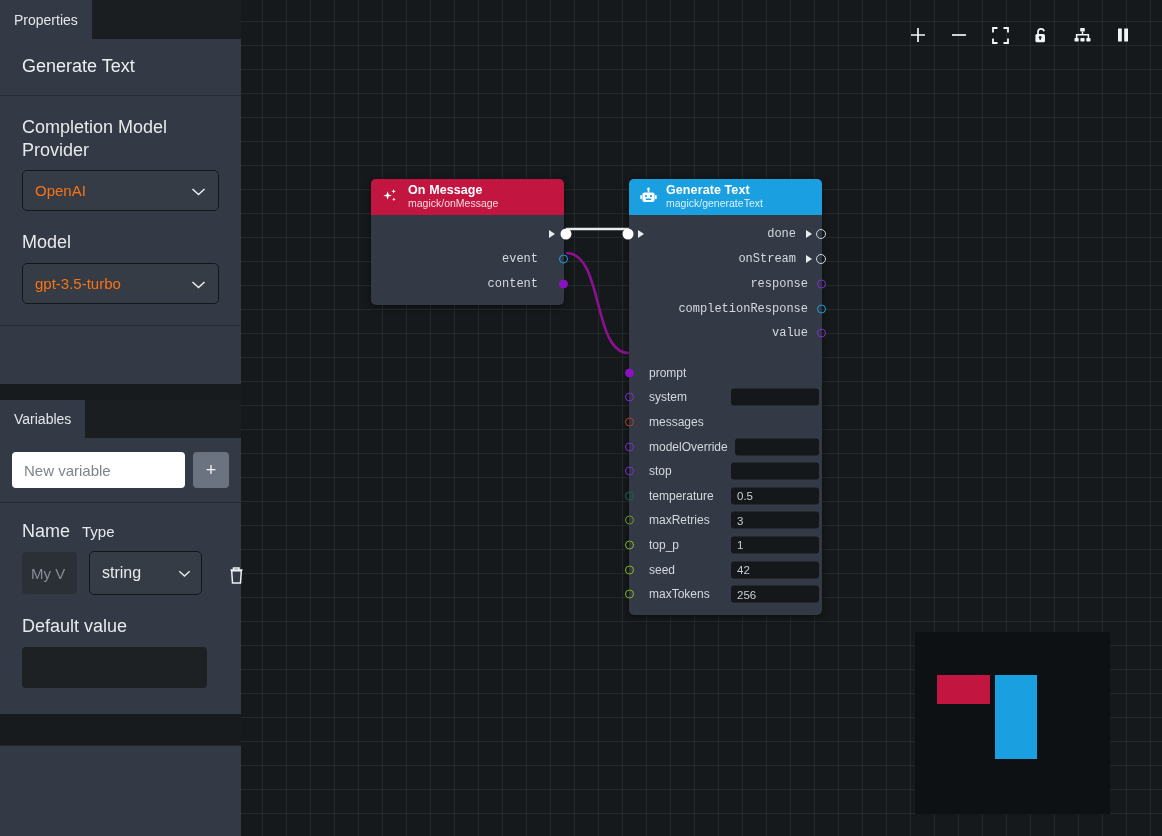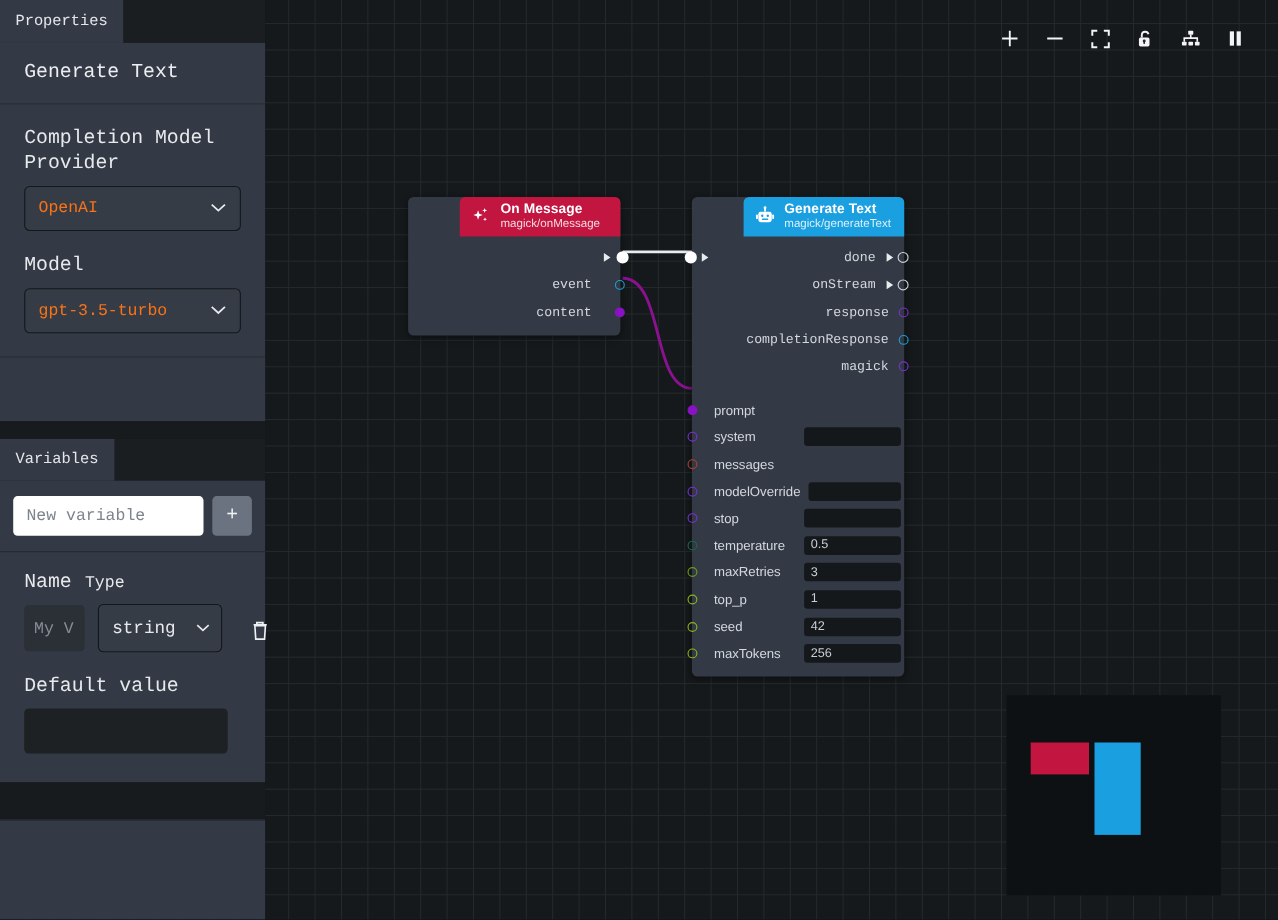--- a/index.html
+++ b/index.html
@@ -43,21 +43,20 @@
     position: absolute;
     background: #343a45;
     border-radius: 5px;
     z-index: 25;
     box-shadow: 0 2px 7px rgba(0,0,0,.45);
   }
   .node-head {
     display: flex; align-items: center; gap: 8px;
     padding: 5px 10px 6px 9px;
     border-radius: 5px 5px 0 0;
-    margin-left: 47px;
   }
   .node-head .nh-ico { width: 20px; height: 20px; flex: 0 0 20px; display:flex; align-items:center; justify-content:center; }
   .node-head .nh-txt { line-height: 1.05; }
   .node-title { font-size: 12.5px; color: #fff; font-weight: bold; letter-spacing: .1px; }
   .node-sub { font-size: 10.5px; color: rgba(255,255,255,.84); margin-top: 1px; }
 
   .node-body { position: relative; padding: 6px 0 9px 0; }
 
   .row {
     position: relative;
@@ -118,21 +117,20 @@
     background: #0e1113;
     z-index: 30;
   }
   .mm-rect { position: absolute; }
 
   
   #sidebar {
     position: absolute; left: 0; top: 0; width: 241px; height: 836px;
     background: #181b1e;
     z-index: 50;
-    font-family: Liberation Mono, monospace;
   }
   .tabstrip { height: 39px; display: flex; align-items: stretch; background: #1b1e21; }
   .tab {
     padding: 0 14px;
     display: flex; align-items: center;
     font-size: 14px; color: #e4e7ea;
     background: #343a45;
     cursor: pointer;
   }
   .panel { background: #343a45; }
@@ -322,21 +320,21 @@
 
       <div class="row out" style="padding-right:14px;">
         <span class="plabel">response</span>
         <span class="port right hollow" style="color:#7b2fd1; right:-4px;"></span>
       </div>
       <div class="row out" style="padding-right:14px;">
         <span class="plabel">completionResponse</span>
         <span class="port right hollow" style="color:#1d9ed9; right:-4px;"></span>
       </div>
       <div class="row out" style="padding-right:14px;">
-        <span class="plabel">magick</span>
+        <span class="plabel">value</span>
         <span class="port right hollow" style="color:#7b2fd1; right:-4px;"></span>
       </div>
 
       <div style="height:15px;"></div>
 
       <div class="row in">
         <span class="port left solid" style="color:#8b12c4;"></span>
         <span class="plabel">prompt</span>
       </div>
 

